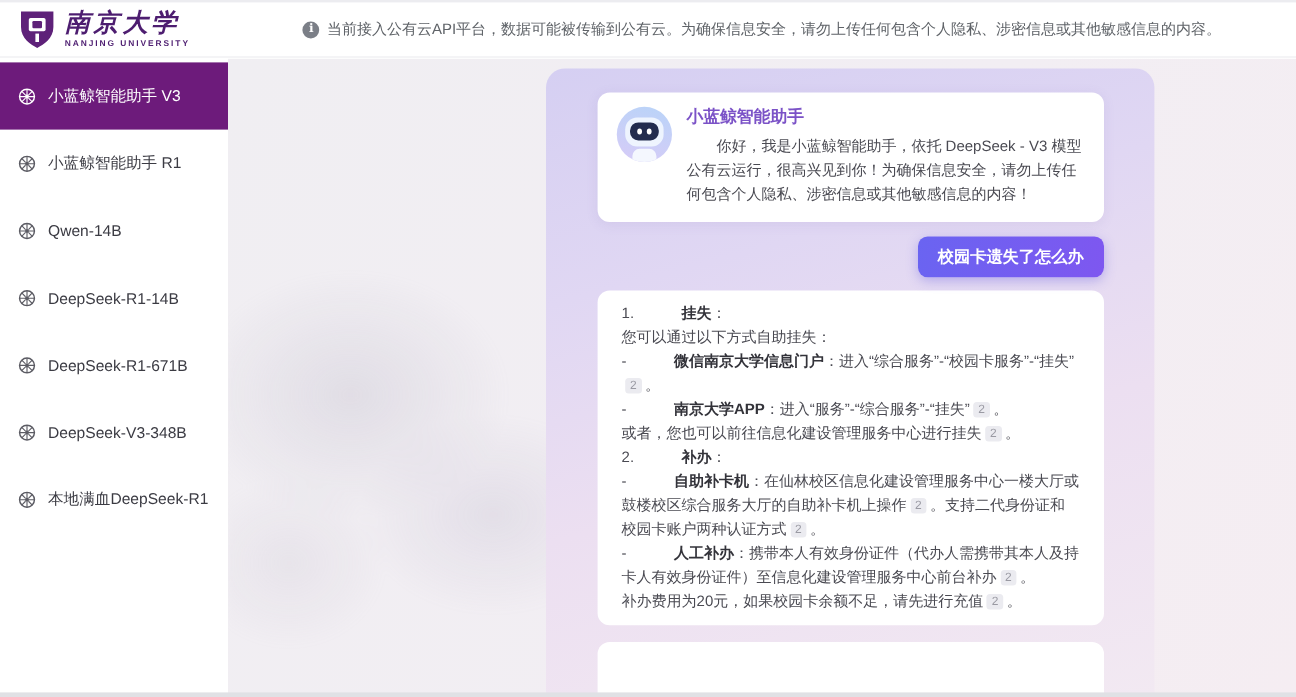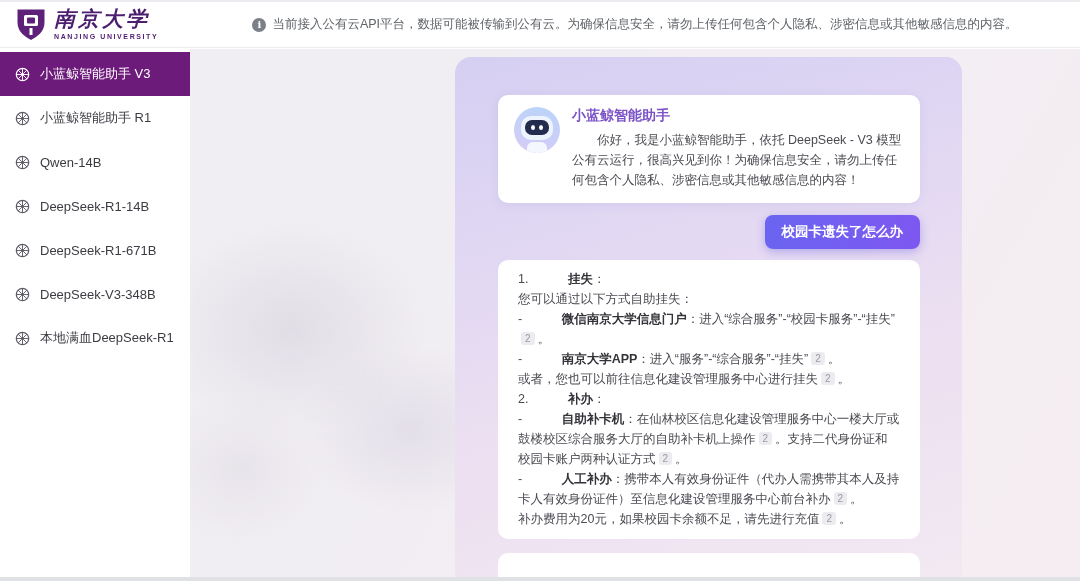--- a/index.html
+++ b/index.html
@@ -11,41 +11,41 @@
 
   
   .app-header {
     position:absolute; top:0; left:0; right:0; height:48px;
     background:#fff; border-top:2px solid #ececf0; border-bottom:1px solid #ededf0;
     display:flex; align-items:center; z-index:5;
   }
   .logo { display:flex; align-items:center; gap:8px; padding-left:16px; width:190px; flex-shrink:0; }
   .logo-text { display:flex; flex-direction:column; line-height:1; }
   .logo-cn {
-    font-family:Liberation Serif, serif;
+    font-family:Liberation Sans, sans-serif;
     font-weight:bold; font-style:italic; font-size:21px; letter-spacing:3px; color:#4d1d70;
   }
   .logo-en { font-size:7px; letter-spacing:1.6px; color:#4d1d70; font-weight:bold; margin-top:3px; }
   .notice {
     flex:1; display:flex; justify-content:center; align-items:center; gap:6px;
     font-size:12.5px; color:#5f6368; padding:0 24px;
   }
   .info-dot {
     width:14px; height:14px; border-radius:50%; background:#7b7f87; color:#fff;
     font-size:10px; font-weight:bold; display:flex; align-items:center; justify-content:center;
     flex-shrink:0; font-family:"DejaVu Serif",serif;
   }
 
   
   .sidebar {
     position:absolute; top:49px; left:0; width:190px; bottom:4px;
     background:#fff; z-index:4; padding-top:3px;
   }
   .sb-item {
-    height:44px; display:flex; align-items:center; gap:10px; padding:0 15px;
+    height:56px; display:flex; align-items:center; gap:10px; padding:0 15px;
     font-size:13px; color:#3b3b43; cursor:pointer; white-space:nowrap;
   }
   .sb-item .sb-icon { color:#5c5c64; display:flex; flex-shrink:0; }
   .sb-item.active { background:var(--brand,#6d1b7b); color:#fff; }
   .sb-item.active .sb-icon { color:#fff; }
 
   
   .main {
     position:absolute; top:49px; left:190px; right:0; bottom:0;
     background:linear-gradient(120deg,#f0eef2 0%,#f2eef3 55%,#f5edf2 100%);
@@ -57,21 +57,21 @@
       radial-gradient(ellipse 55% 35% at 65% 70%, rgba(150,140,175,.15), transparent 60%),
       radial-gradient(ellipse 40% 30% at 15% 80%, rgba(180,170,190,.14), transparent 60%);
     filter:blur(2px);
   }
 
   
   .chat-panel {
     position:absolute; left:265px; top:8px; width:507px; bottom:0;
     border-radius:16px 16px 0 0;
     background:linear-gradient(165deg,#d5cff2 0%,#e0d7f3 30%,#ecdff1 60%,#f2e9f2 100%);
-    padding:38px 42px 0 43px;
+    padding:20px 42px 0 43px;
   }
 
   .intro-card {
     background:#fff; border-radius:10px; padding:12px 16px 13px;
     display:flex; gap:12px; box-shadow:0 2px 10px rgba(120,100,180,.10);
   }
   .avatar {
     width:46px; height:46px; border-radius:50%; flex-shrink:0; position:relative; overflow:hidden;
     background:linear-gradient(195deg,#bcd3f8 10%,#d4ccf7 90%);
   }

